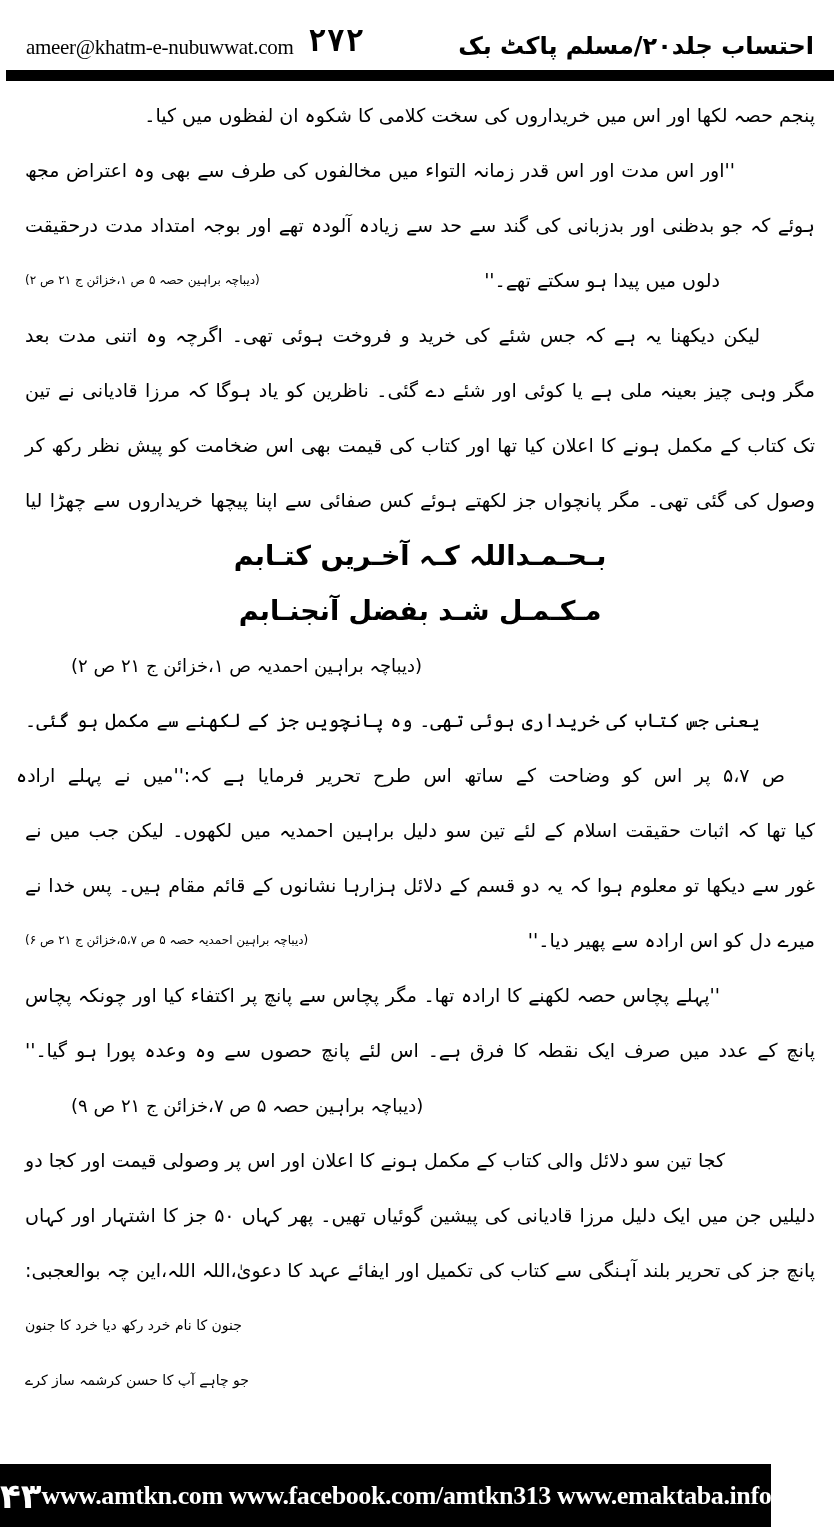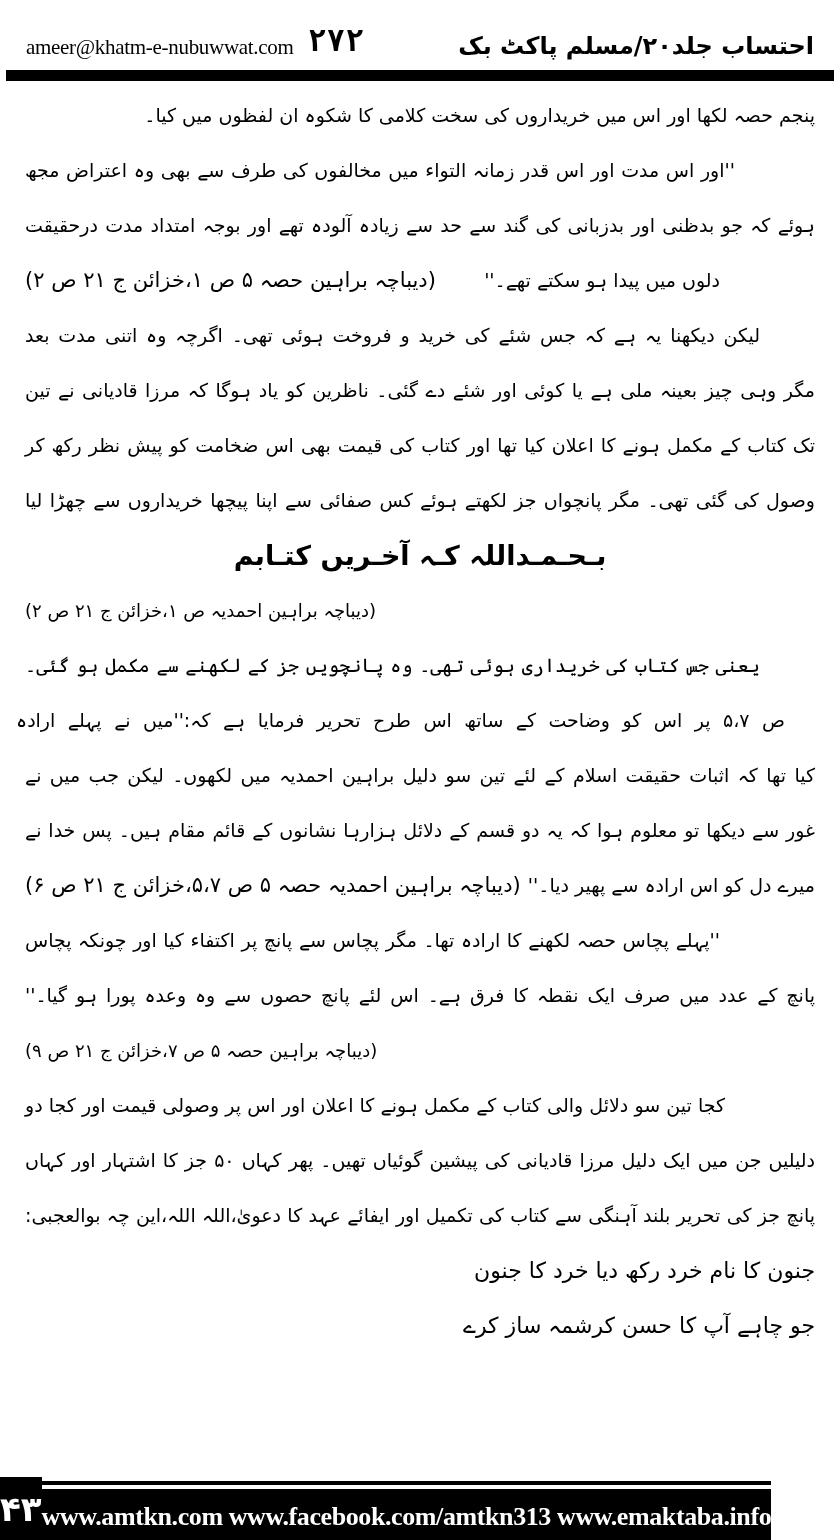--- a/index.html
+++ b/index.html
@@ -39,42 +39,42 @@
   }
   .jfull{text-align:justify;text-align-last:justify;text-justify:inter-word;}
   .ind30{padding-right:55px;padding-left:16px;}
   .ind55{padding-right:80px;}
   .ind70{padding-right:95px;}
   .ind75{padding-right:80px;font-family:Liberation Serif, serif;}
   .ind80{padding-right:105px;}
   .ind90{padding-right:115px;}
   .ind95{padding-right:120px;}
   .alignright{text-align:right;}
-  .cite{text-align:left;font-size:18px;}
+  .cite{text-align:left;font-size:18px;margin-left:46px;}
   .split{display:flex;justify-content:space-between;align-items:center;}
   .split .qend{font-size:19px;}
-  .split .citation{font-size:21px;}
+  .split .citation{font-size:12px;}
   .pad-qr{padding-right:120px;}
   .couplet1{
     text-align:center;font-weight:bold;font-size:27px;
   }
   .couplet2{
-    text-align:right;font-size:22px;
+    text-align:left;font-size:14px;
   }
   
   .ftr{
-    position:absolute;left:0;bottom:0;width:676px;height:63px;
+    position:absolute;left:0;bottom:13px;width:676px;height:63px;
     display:flex;
   }
   .ftr-pagebox{
     width:96px;height:63px;background:#000;color:#fff;
     display:flex;align-items:center;justify-content:center;
     font-size:34px;font-weight:bold;direction:rtl;
   }
-  .ftr-right{flex:1;display:flex;flex-direction:column;}
+  .ftr-right{flex:1;display:flex;}
   .ftr-rules{padding-top:4px;display:flex;flex-direction:column;gap:4px;}
   .ftr-rules .rl{height:4px;background:#000;}
   .ftr-urlbar{
     flex:1;background:#000;color:#fff;
     display:flex;align-items:center;justify-content:center;
     font-family:"Liberation Serif",serif;font-weight:bold;font-size:26px;
     letter-spacing:-0.4px;white-space:nowrap;
   }
 </style>
 </head>
@@ -95,20 +95,21 @@
     <div class="line jfull">ہوئے کہ جو بدظنی اور بدزبانی کی گند سے حد سے زیادہ آلودہ تھے اور بوجہ امتداد مدت درحقیقت وہ</div>
     <div class="line split pad-qr">
       <span class="qend">دلوں میں پیدا ہو سکتے تھے۔''</span>
       <span class="citation">(دیباچہ براہین حصہ ۵ ص ۱،خزائن ج ۲۱ ص ۲)</span>
     </div>
     <div class="line jfull ind55">لیکن دیکھنا یہ ہے کہ جس شئے کی خرید و فروخت ہوئی تھی۔ اگرچہ وہ اتنی مدت بعد ملی۔</div>
     <div class="line jfull">مگر وہی چیز بعینہ ملی ہے یا کوئی اور شئے دے گئی۔ ناظرین کو یاد ہوگا کہ مرزا قادیانی نے تین سو جز</div>
     <div class="line jfull">تک کتاب کے مکمل ہونے کا اعلان کیا تھا اور کتاب کی قیمت بھی اس ضخامت کو پیش نظر رکھ کر</div>
     <div class="line jfull">وصول کی گئی تھی۔ مگر پانچواں جز لکھتے ہوئے کس صفائی سے اپنا پیچھا خریداروں سے چھڑا لیا ہے۔</div>
     <div class="line couplet1">بـحـمـداللہ کـہ آخـریں کتـابم</div>
+    <div class="line couplet1">مـکـمـل شـد بفضل آنجنـابم</div>
     <div class="line cite">(دیباچہ براہین احمدیہ ص ۱،خزائن ج ۲۱ ص ۲)</div>
     <div class="line jfull ind75">یعنی جس کتاب کی خریداری ہوئی تھی۔ وہ پانچویں جز کے لکھنے سے مکمل ہو گئی۔</div>
     <div class="line jfull ind30">ص ۵،۷ پر اس کو وضاحت کے ساتھ اس طرح تحریر فرمایا ہے کہ:''میں نے پہلے ارادہ</div>
     <div class="line jfull">کیا تھا کہ اثبات حقیقت اسلام کے لئے تین سو دلیل براہین احمدیہ میں لکھوں۔ لیکن جب میں نے</div>
     <div class="line jfull">غور سے دیکھا تو معلوم ہوا کہ یہ دو قسم کے دلائل ہزارہا نشانوں کے قائم مقام ہیں۔ پس خدا نے</div>
     <div class="line split">
       <span class="qend">میرے دل کو اس ارادہ سے پھیر دیا۔''</span>
       <span class="citation">(دیباچہ براہین احمدیہ حصہ ۵ ص ۵،۷،خزائن ج ۲۱ ص ۶)</span>
     </div>
     <div class="line jfull ind95">''پہلے پچاس حصہ لکھنے کا ارادہ تھا۔ مگر پچاس سے پانچ پر اکتفاء کیا اور چونکہ پچاس اور</div>

